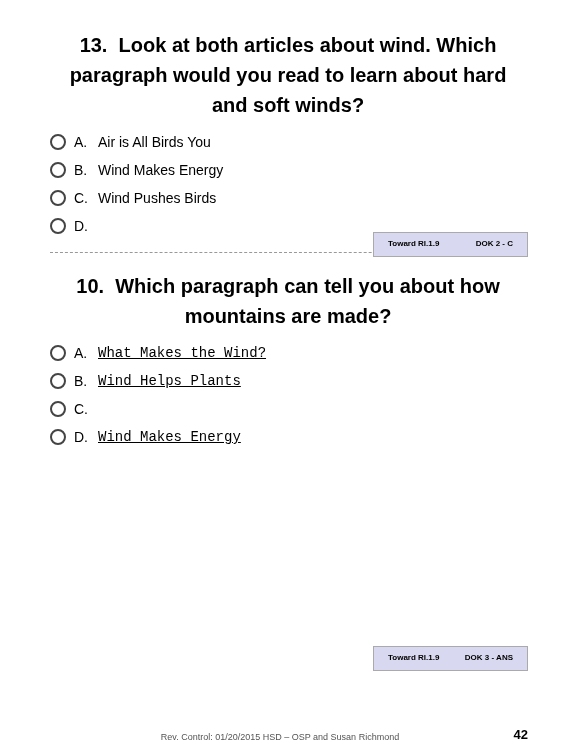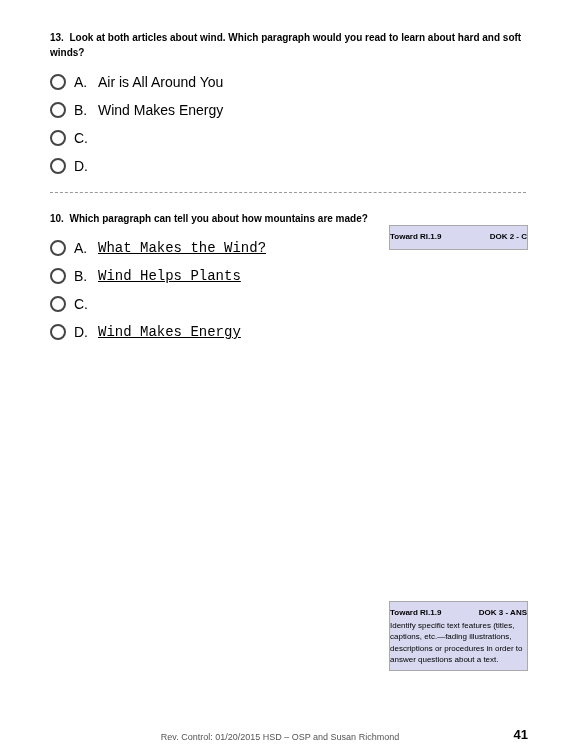--- a/index.html
+++ b/index.html
@@ -24,24 +24,25 @@
       height: 756px;
       padding: 30px 50px 20px 50px;
       position: relative;
     }
 
     .question-block {
       margin-bottom: 18px;
     }
 
     .question-text {
-      font-size: 10px;
+      font-size: 20px;
       font-weight: bold;
       margin-bottom: 14px;
       line-height: 1.5;
+      text-align: center;
     }
 
     .question-number {
       font-weight: bold;
     }
 
     .answer-option {
       display: flex;
       align-items: center;
       margin-bottom: 12px;
@@ -79,23 +80,24 @@
       border-top: 1px dashed #999;
       margin: 10px 0 18px 0;
     }
 
     .info-box {
       position: absolute;
       right: 48px;
       background: #d8d8f0;
       border: 1px solid #aaa;
       font-size: 8px;
-      padding: 5px 0;
-      width: 139px;
+      padding: 5px 14px;
+      width: 155px;
       line-height: 1.4;
+      margin-top: 7px;
     }
 
     .info-box .box-title {
       font-weight: bold;
       margin-bottom: 2px;
       display: flex;
       justify-content: space-between;
     }
 
     .q13-infobox {
@@ -135,32 +137,33 @@
 
   <div class="question-block">
     <div class="question-text">
       <span class="question-number">13.</span>
       &nbsp;<span>Look at both articles about wind. Which paragraph would you read to learn about hard and soft winds?</span>
     </div>
 
     <div class="answer-option">
       <span class="radio-circle"></span>
       <span class="option-letter">A.</span>
-      <span class="option-text">Air is All Around You</span>
+      <span class="option-text">Air is All Birds You</span>
     </div>
 
     <div class="answer-option">
       <span class="radio-circle"></span>
       <span class="option-letter">B.</span>
       <span class="option-text">Wind Makes Energy</span>
     </div>
 
     <div class="answer-option">
       <span class="radio-circle"></span>
       <span class="option-letter">C.</span>
+      <span class="option-text">Wind Pushes Birds</span>
     </div>
 
     <div class="answer-option">
       <span class="radio-circle"></span>
       <span class="option-letter">D.</span>
     </div>
 
     <div class="info-box q13-infobox">
       <div class="box-title">
         <span>Toward RI.1.9</span>
@@ -198,20 +201,19 @@
       <span class="radio-circle"></span>
       <span class="option-letter">D.</span>
       <span class="option-text underline">Wind Makes Energy</span>
     </div>
 
     <div class="info-box q14-infobox">
       <div class="box-title">
         <span>Toward RI.1.9</span>
         <span>DOK 3 - ANS</span>
       </div>
-      <div>Identify specific text features (titles, captions, etc.—fading illustrations, descriptions or procedures in order to answer questions about a text.</div>
     </div>
   </div>
 
   <div class="footer-text">Rev. Control: 01/20/2015 HSD – OSP and Susan Richmond</div>
-  <div class="page-number">41</div>
+  <div class="page-number">42</div>
 
 </div>
 
 </body></html>

